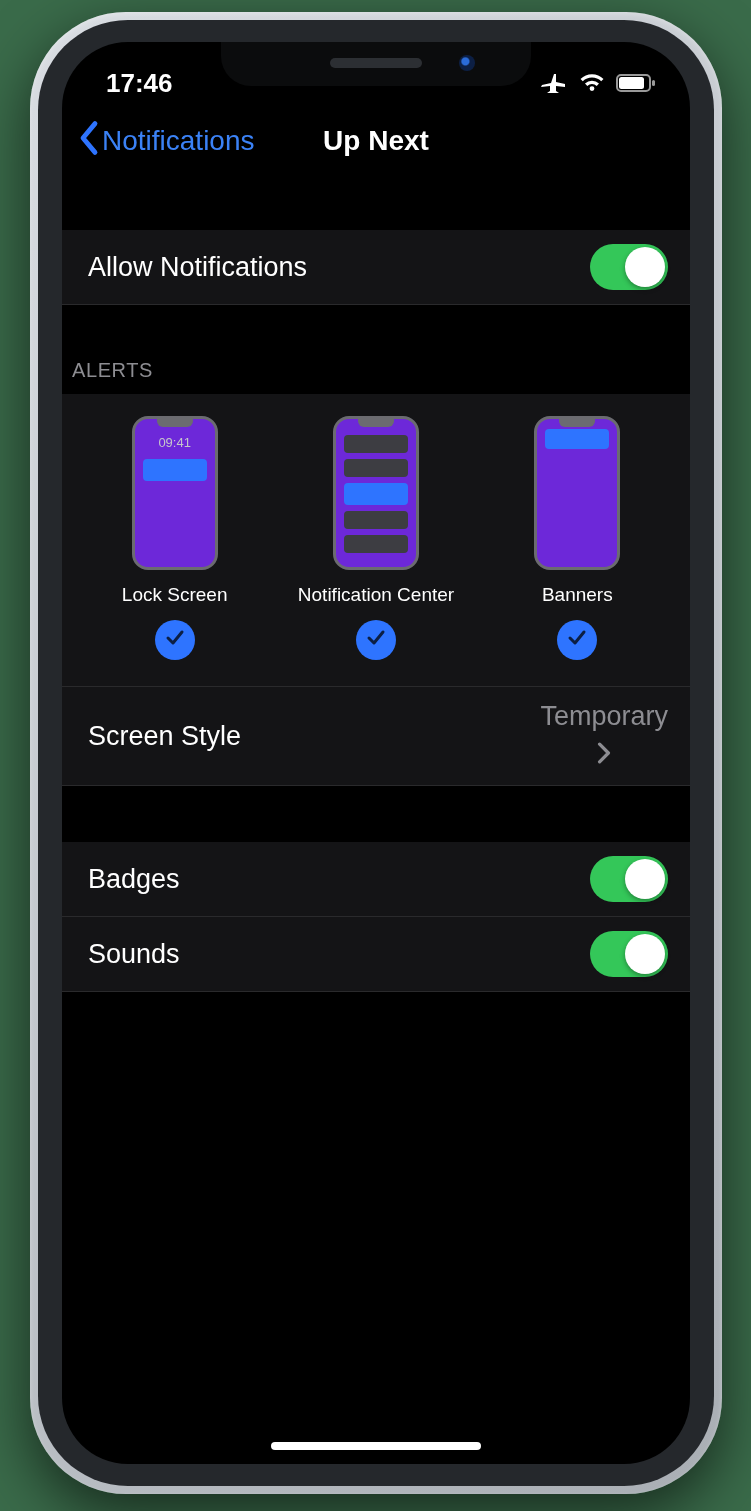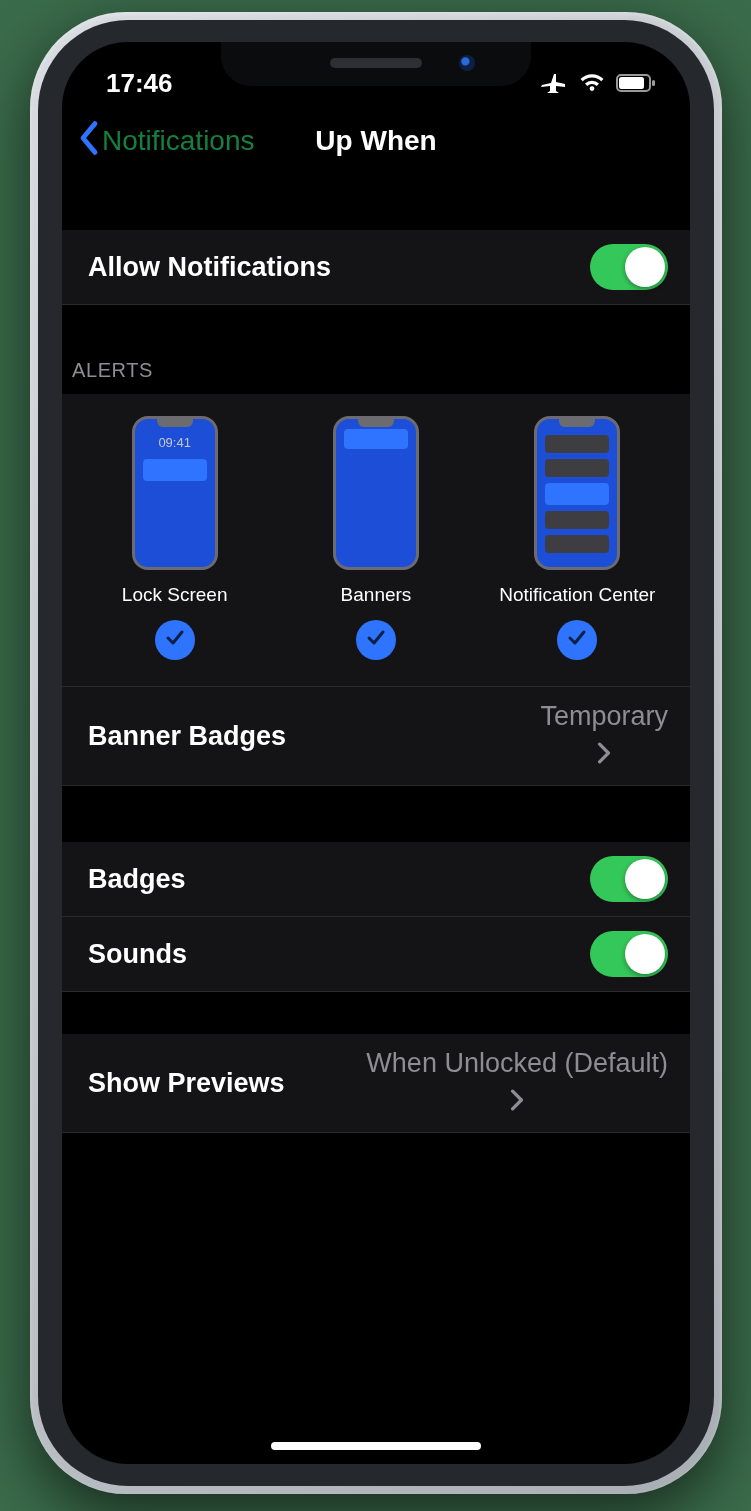--- a/index.html
+++ b/index.html
@@ -69,21 +69,21 @@
     .status-icons svg { display: block; }
     
     .nav {
       position: relative;
       display: flex; align-items: center;
       height: 78px;
       padding: 0 14px;
     }
     .back {
       display: flex; align-items: center; gap: 0px;
-      color: #15803d;
+      color: #3b82f6;
       font-size: 28px;
     }
     .back svg { width: 26px; height: 36px; }
     .nav-title {
       position: absolute; left: 0; right: 0;
       text-align: center;
       font-size: 28px;
       font-weight: 600;
       pointer-events: none;
     }
@@ -97,21 +97,21 @@
     }
     .cell {
       display: flex; align-items: center; justify-content: space-between;
       min-height: 72px;
       padding: 14px 22px 14px 26px;
       background: #141416;
       border-bottom: 1px solid #2a2a2c;
       font-size: 27px;
     }
     .cell:last-child { border-bottom: none; }
-    .cell-label { color: #fff; font-weight: bold; }
+    .cell-label { color: #fff; }
     .cell-value { color: #8d8d92; display: flex; align-items: center; gap: 8px; flex-direction: column; }
     
     .switch {
       width: 78px; height: 46px; border-radius: 23px;
       background: #34c759;
       position: relative;
       flex-shrink: 0;
     }
     .switch::after {
       content: '';
@@ -137,21 +137,21 @@
     .check-circle {
       width: 40px; height: 40px; border-radius: 50%;
       background: #2e74ff;
       display: flex; align-items: center; justify-content: center;
     }
     
     .thumb {
       width: 86px; height: 154px;
       border: 3px solid #6b6b70;
       border-radius: 16px;
-      background: #1d4ed8;
+      background: #6d28d9;
       position: relative;
       overflow: hidden;
     }
     .thumb .tnotch {
       position: absolute; top: 0; left: 50%; transform: translateX(-50%);
       width: 36px; height: 8px;
       background: #6b6b70;
       border-bottom-left-radius: 6px;
       border-bottom-right-radius: 6px;
     }
@@ -224,21 +224,21 @@
 
       <div class="nav">
         <div class="back">
           <span>
             <svg viewBox="0 0 18 30" fill="none">
               <path d="M14 3 4 15l10 12" stroke="#2e74ff" stroke-width="4" stroke-linecap="round" stroke-linejoin="round"></path>
             </svg>
           </span>
           <span>Notifications</span>
         </div>
-        <div class="nav-title">Up When</div>
+        <div class="nav-title">Up Next</div>
       </div>
 
       <div class="group-gap"></div>
 
       <div class="cell">
         <span class="cell-label">Allow Notifications</span>
         <div class="switch"></div>
       </div>
 
       <div style="height:42px"></div>
@@ -247,35 +247,20 @@
 
       <div class="alerts-cell">
         <div class="alert-grid">
           <div class="alert-col">
             <div class="thumb thumb-lock">
               <div class="tnotch"></div>
               <div class="time">09:41</div>
               <div class="notif"></div>
             </div>
             <div class="alert-label">Lock Screen</div>
-            <div class="check-circle">
-              <span>
-                <svg width="22" height="22" viewBox="0 0 22 22" fill="none">
-                  <path d="M4 11l5 5 9-11" stroke="#0c1f44" stroke-width="3" stroke-linecap="round" stroke-linejoin="round"></path>
-                </svg>
-              </span>
-            </div>
-          </div>
-
-          <div class="alert-col">
-            <div class="thumb thumb-ban">
-              <div class="tnotch"></div>
-              <div class="banner"></div>
-            </div>
-            <div class="alert-label">Banners</div>
             <div class="check-circle">
               <span>
                 <svg width="22" height="22" viewBox="0 0 22 22" fill="none">
                   <path d="M4 11l5 5 9-11" stroke="#0c1f44" stroke-width="3" stroke-linecap="round" stroke-linejoin="round"></path>
                 </svg>
               </span>
             </div>
           </div>
 
           <div class="alert-col">
@@ -289,25 +274,40 @@
             </div>
             <div class="alert-label">Notification Center</div>
             <div class="check-circle">
               <span>
                 <svg width="22" height="22" viewBox="0 0 22 22" fill="none">
                   <path d="M4 11l5 5 9-11" stroke="#0c1f44" stroke-width="3" stroke-linecap="round" stroke-linejoin="round"></path>
                 </svg>
               </span>
             </div>
           </div>
+
+          <div class="alert-col">
+            <div class="thumb thumb-ban">
+              <div class="tnotch"></div>
+              <div class="banner"></div>
+            </div>
+            <div class="alert-label">Banners</div>
+            <div class="check-circle">
+              <span>
+                <svg width="22" height="22" viewBox="0 0 22 22" fill="none">
+                  <path d="M4 11l5 5 9-11" stroke="#0c1f44" stroke-width="3" stroke-linecap="round" stroke-linejoin="round"></path>
+                </svg>
+              </span>
+            </div>
+          </div>
         </div>
       </div>
 
       <div class="cell">
-        <span class="cell-label">Banner Badges</span>
+        <span class="cell-label">Screen Style</span>
         <span class="cell-value">
           <span>Temporary</span>
           <span class="chevron">
             <svg viewBox="0 0 12 20" fill="none">
                 <path d="M2 2l8 8-8 8" stroke="#8d8d92" stroke-width="3" stroke-linecap="round" stroke-linejoin="round"></path>
               </svg>
           </span>
         </span>
       </div>
 
@@ -319,28 +319,17 @@
       </div>
 
       <div class="cell">
         <span class="cell-label">Sounds</span>
         <div class="switch"></div>
       </div>
 
       <div style="height:42px"></div>
 
 
-      <div class="cell">
-        <span class="cell-label">Show Previews</span>
-        <span class="cell-value">
-          <span>When Unlocked (Default)</span>
-          <span class="chevron">
-            <svg viewBox="0 0 12 20" fill="none">
-                <path d="M2 2l8 8-8 8" stroke="#8d8d92" stroke-width="3" stroke-linecap="round" stroke-linejoin="round"></path>
-              </svg>
-          </span>
-        </span>
-      </div>
 
       <div class="home-ind"></div>
     </div>
   </div>
 </div>
 
 </body></html>

